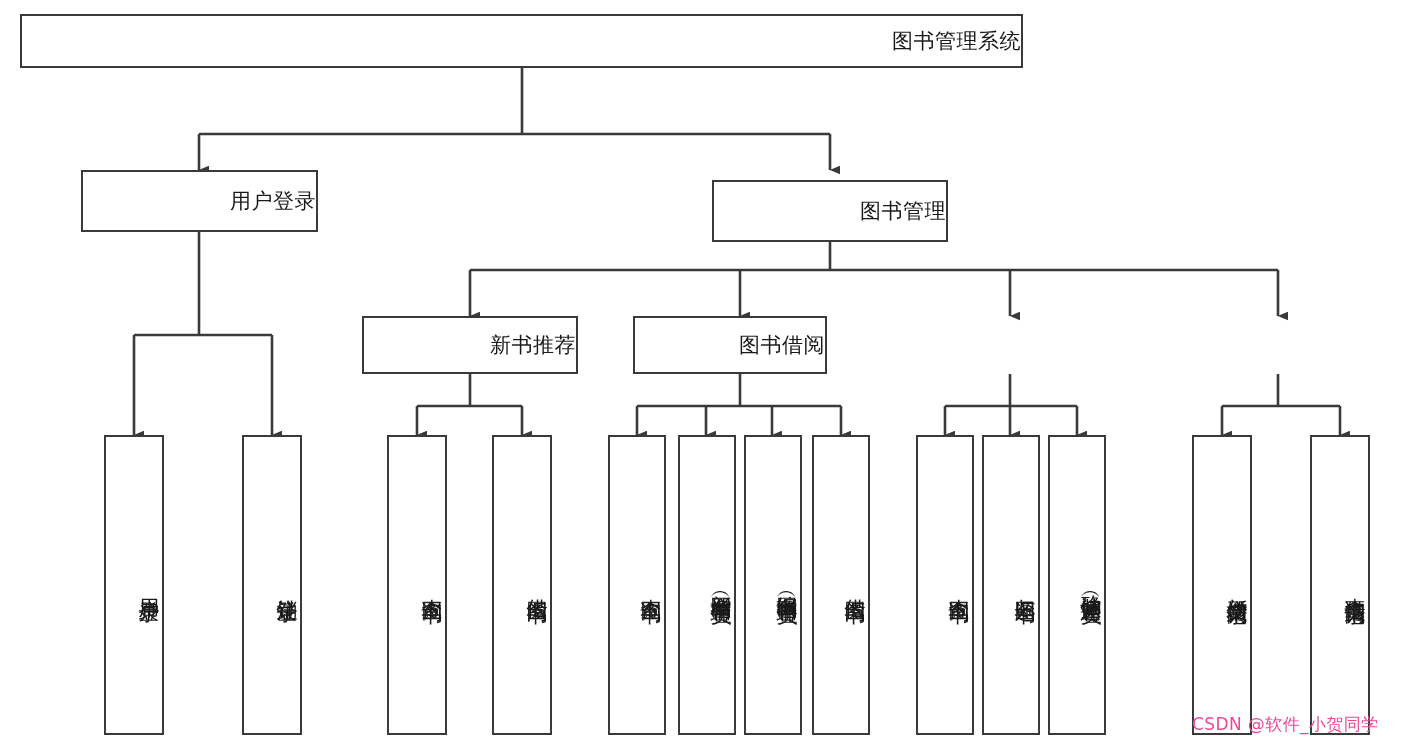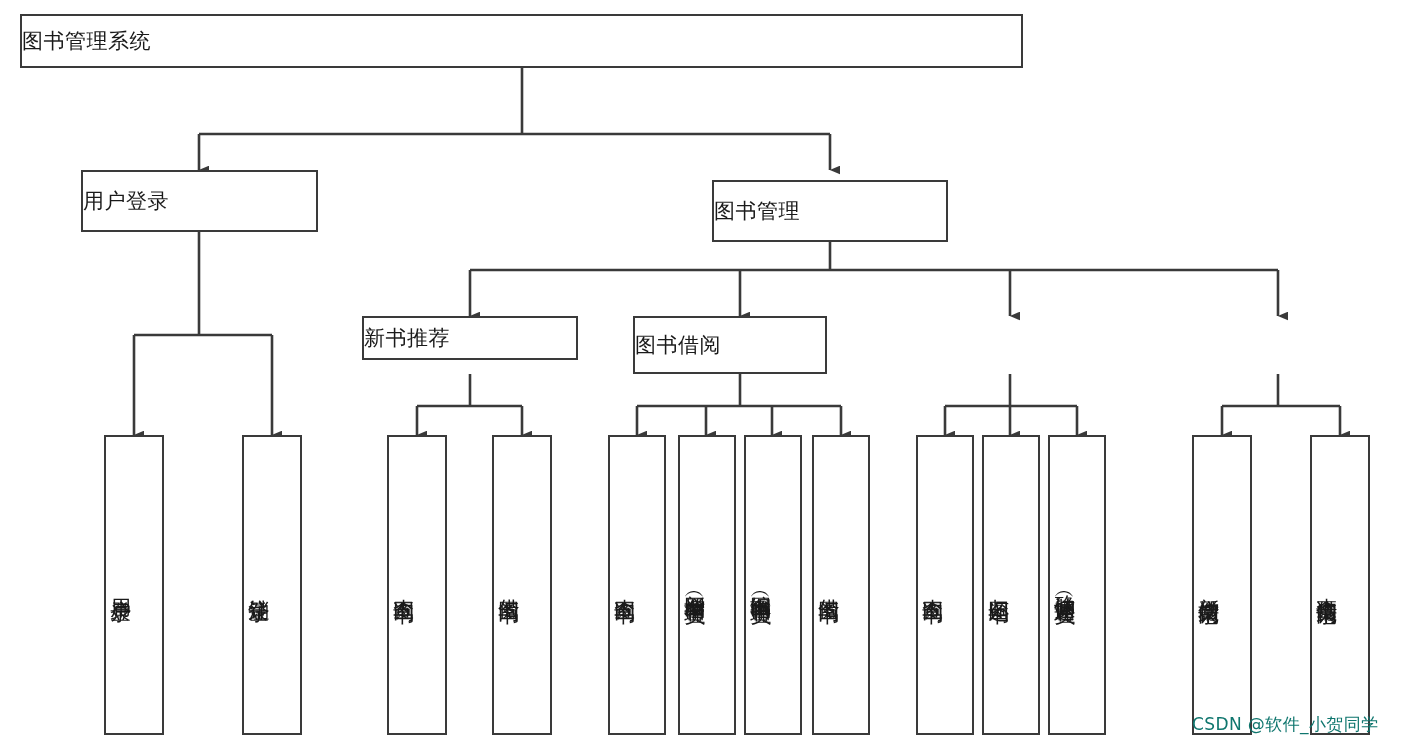--- a/index.html
+++ b/index.html
@@ -22,21 +22,21 @@
     width:1405px;height:747px;
     pointer-events:none;
   }
   .node{
     position:absolute;
     box-sizing:border-box;
     background:#ffffff;
     border:2.5px solid #3a3a3a;
     display:flex;
     align-items:center;
-    justify-content:flex-start;
+    justify-content:flex-end;
     color:#1a1a1a;
   }
   .node-label{
     display:block;
     text-align:center;
     line-height:1.05;
     letter-spacing:0.5px;
     white-space:pre;
   }
   
@@ -59,21 +59,21 @@
     max-height:285px;
   }
   .node.vert.tall .node-label{
     max-height:290px;
   }
   .watermark{
     position:absolute;
     left:1192px;
     top:713px;
     font-size:17px;
-    color:#0f766e;
+    color:#ec4899;
     white-space:nowrap;
     letter-spacing:0.4px;
     font-family:"DejaVu Sans","Liberation Sans",sans-serif;
   }
 </style>
 </head>
 <body>
 
 <div id="diagram-root">
 
@@ -131,21 +131,21 @@
     <span class="node-label">图书管理系统</span>
   </div>
 
   <div class="node horiz" style="left:81px;top:170px;width:237px;height:62px;">
     <span class="node-label">用户登录</span>
   </div>
   <div class="node horiz" style="left:712px;top:180px;width:236px;height:62px;">
     <span class="node-label">图书管理</span>
   </div>
 
-  <div class="node horiz" style="left:362px;top:316px;width:216px;height:44px;">
+  <div class="node horiz" style="left:362px;top:316px;width:216px;height:58px;">
     <span class="node-label">新书推荐</span>
   </div>
   <div class="node horiz" style="left:633px;top:316px;width:194px;height:58px;">
     <span class="node-label">图书借阅</span>
   </div>
 
   <div class="node vert" style="left:104px;top:435px;width:60px;height:300px;">
     <span class="node-label">用户登录</span>
   </div>
   <div class="node vert" style="left:242px;top:435px;width:60px;height:300px;">

